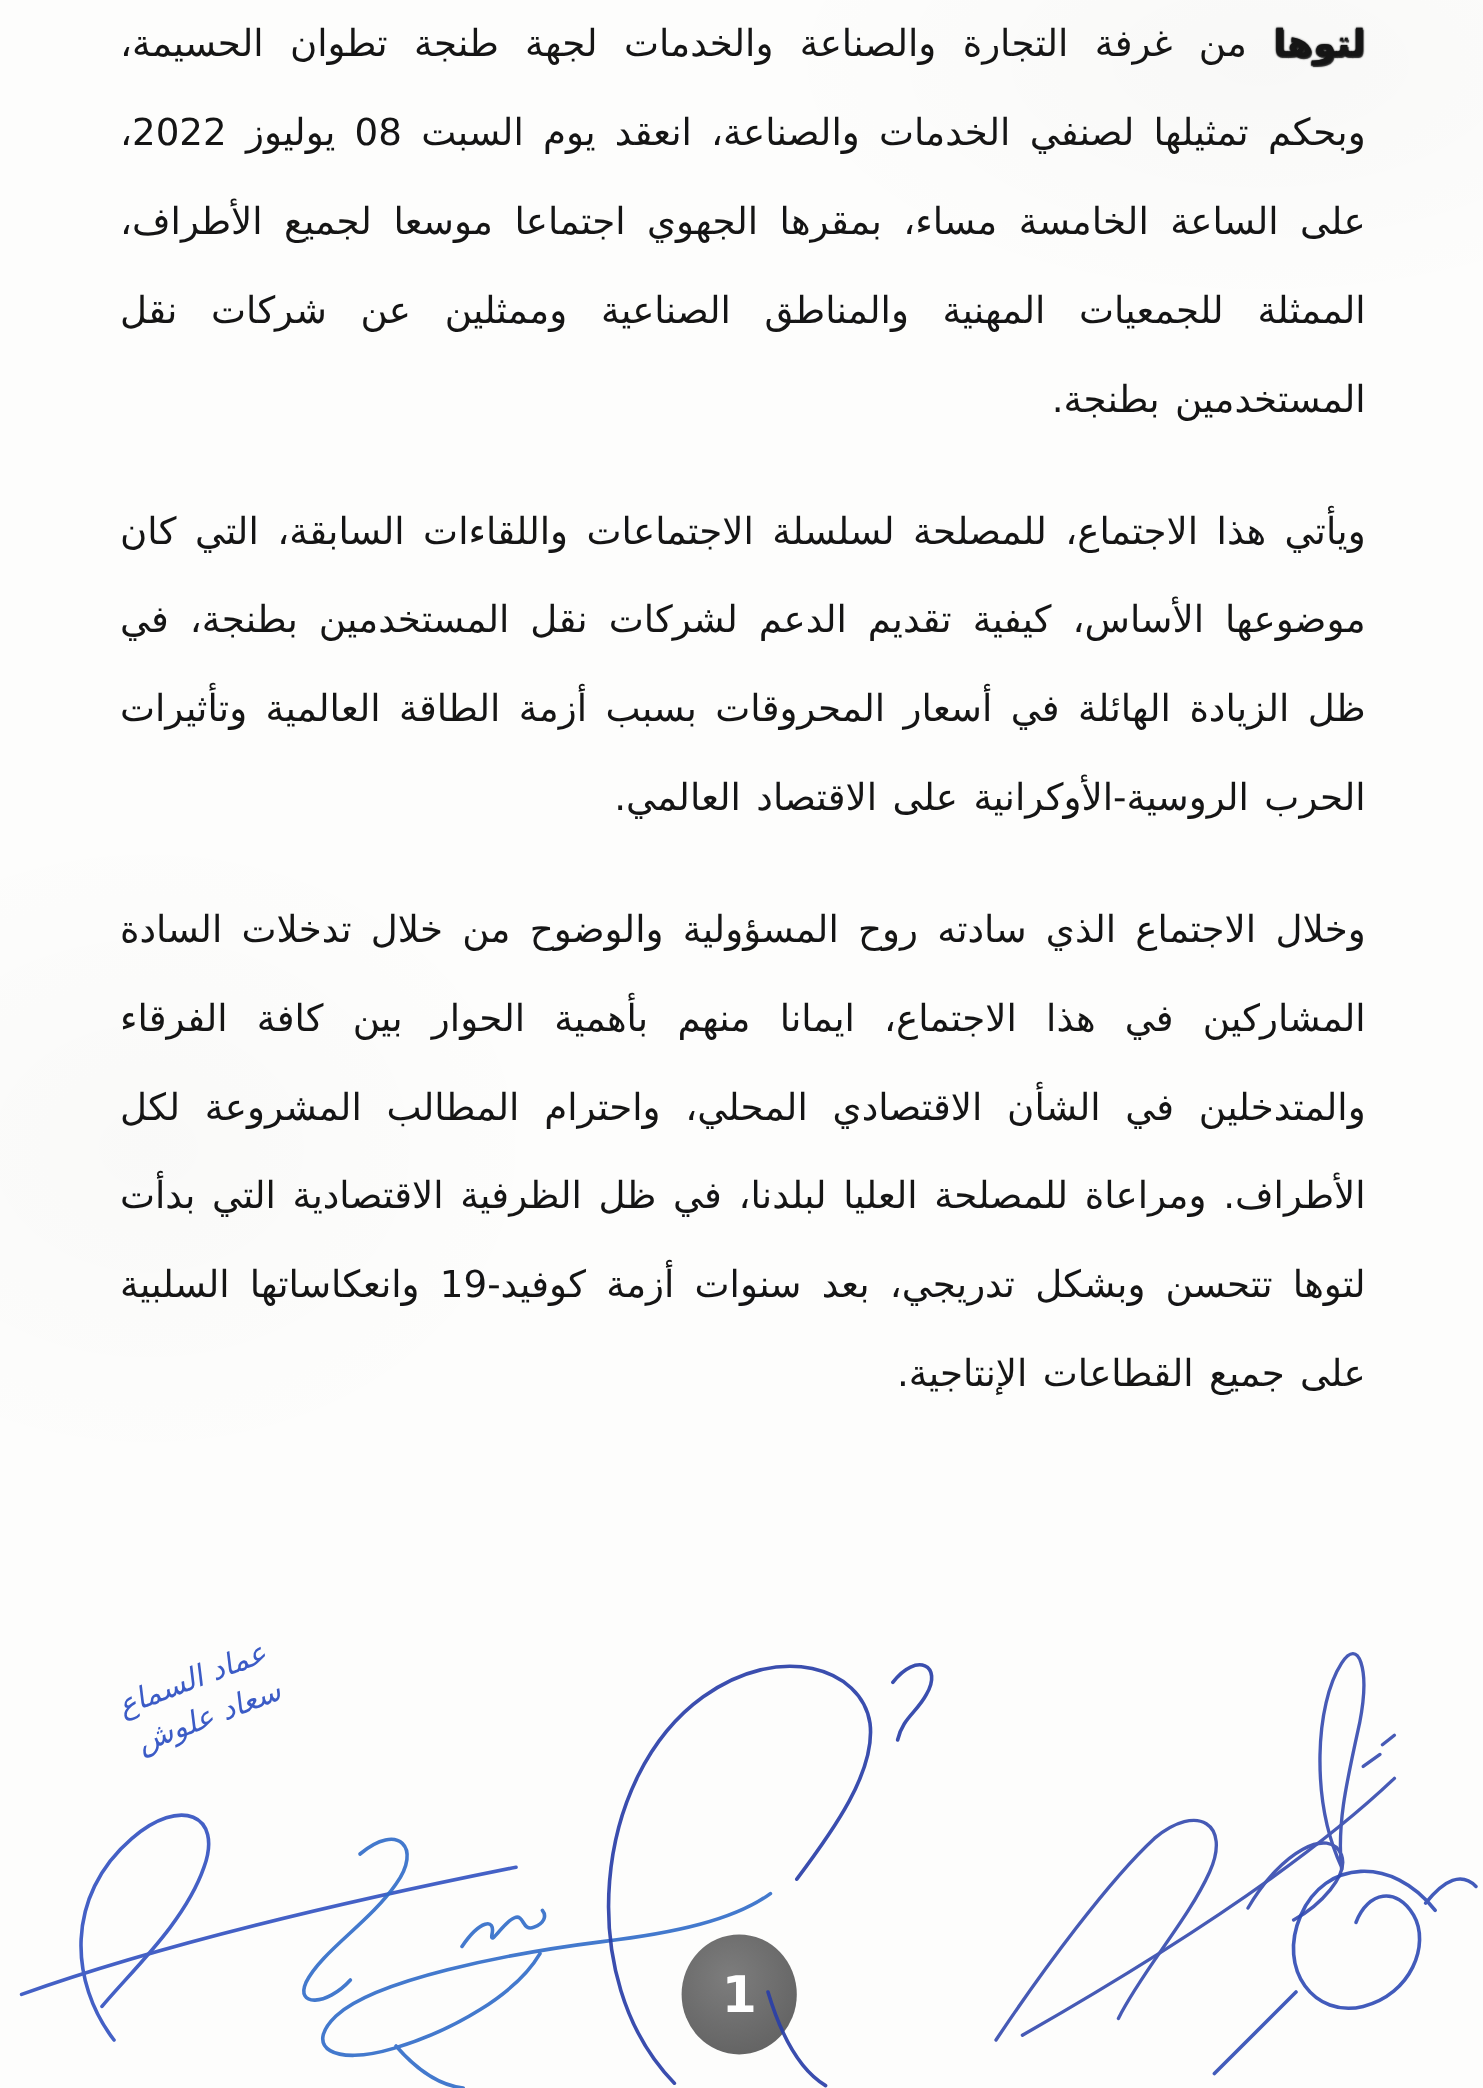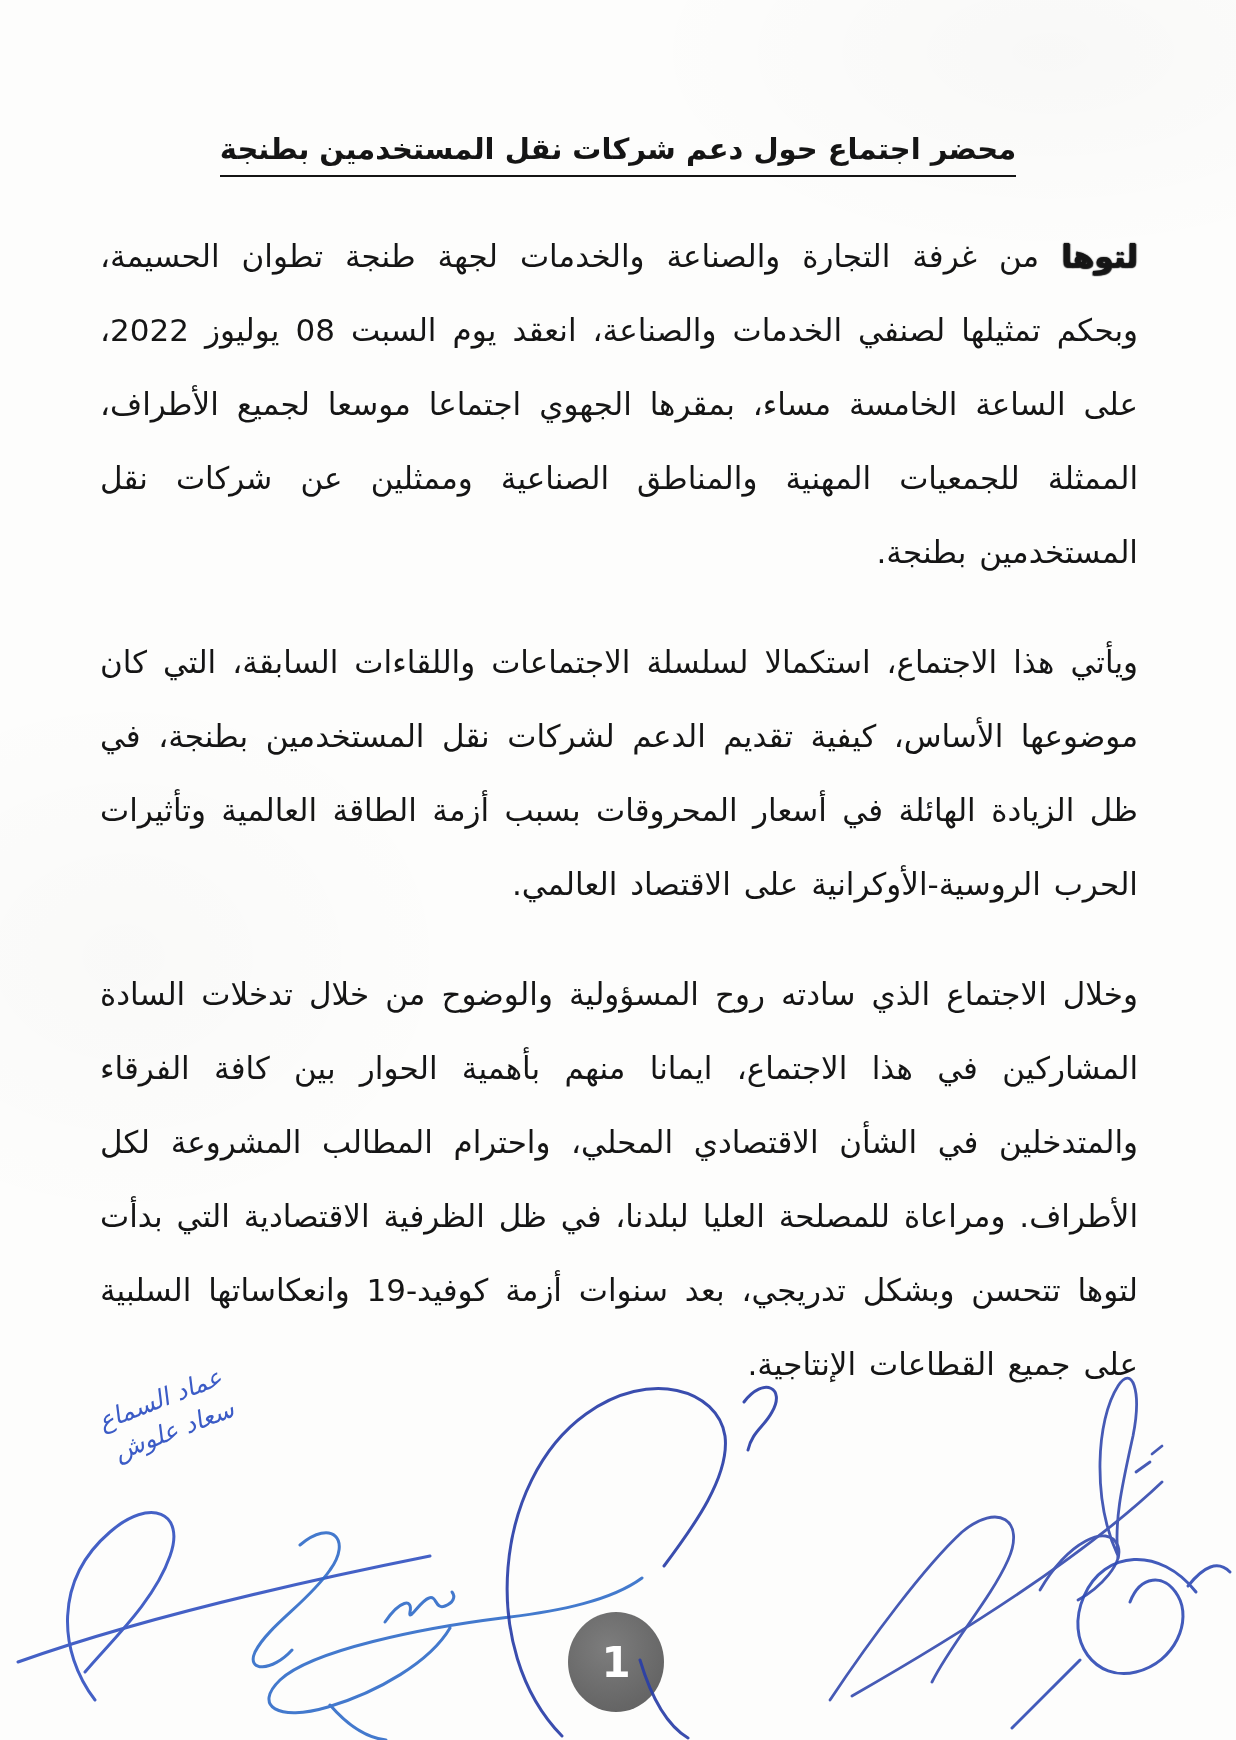--- a/index.html
+++ b/index.html
@@ -87,27 +87,24 @@
     align-items: center;
     justify-content: center;
     font-family: "DejaVu Sans", sans-serif;
   }
 </style>
 </head>
 <body>
 
 <div class="sheet">
 
-  <div class="doc-title-wrap">
-    <span class="doc-title">محضر اجتماع حول دعم شركات نقل المستخدمين بطنجة</span>
-  </div>
 
   <div class="doc-body">
     <p><span class="smudge">لتوها</span> <span>من غرفة التجارة والصناعة والخدمات لجهة طنجة تطوان الحسيمة، وبحكم تمثيلها لصنفي الخدمات والصناعة، انعقد يوم السبت 08 يوليوز 2022، على الساعة الخامسة مساء، بمقرها الجهوي اجتماعا موسعا لجميع الأطراف، الممثلة للجمعيات المهنية والمناطق الصناعية وممثلين عن شركات نقل المستخدمين بطنجة.</span></p>
-    <p>ويأتي هذا الاجتماع، استكمالا لسلسلة الاجتماعات واللقاءات السابقة، التي كان موضوعها الأساس، كيفية تقديم الدعم لشركات نقل المستخدمين بطنجة، في ظل الزيادة الهائلة في أسعار المحروقات بسبب أزمة الطاقة العالمية وتأثيرات الحرب الروسية-الأوكرانية على الاقتصاد العالمي.</p>
+    <p>ويأتي هذا الاجتماع، للمصلحة لسلسلة الاجتماعات واللقاءات السابقة، التي كان موضوعها الأساس، كيفية تقديم الدعم لشركات نقل المستخدمين بطنجة، في ظل الزيادة الهائلة في أسعار المحروقات بسبب أزمة الطاقة العالمية وتأثيرات الحرب الروسية-الأوكرانية على الاقتصاد العالمي.</p>
     <p>وخلال الاجتماع الذي سادته روح المسؤولية والوضوح من خلال تدخلات السادة المشاركين في هذا الاجتماع، ايمانا منهم بأهمية الحوار بين كافة الفرقاء والمتدخلين في الشأن الاقتصادي المحلي، واحترام المطالب المشروعة لكل الأطراف. ومراعاة للمصلحة العليا لبلدنا، في ظل الظرفية الاقتصادية التي بدأت لتوها تتحسن وبشكل تدريجي، بعد سنوات أزمة كوفيد-19 وانعكاساتها السلبية على جميع القطاعات الإنتاجية.</p>
   </div>
 
   <div class="page-badge">
     <span>1</span>
   </div>
 
   <div class="handwritten-note">
     <div>عماد السماع</div>
     <div>سعاد علوش</div>

